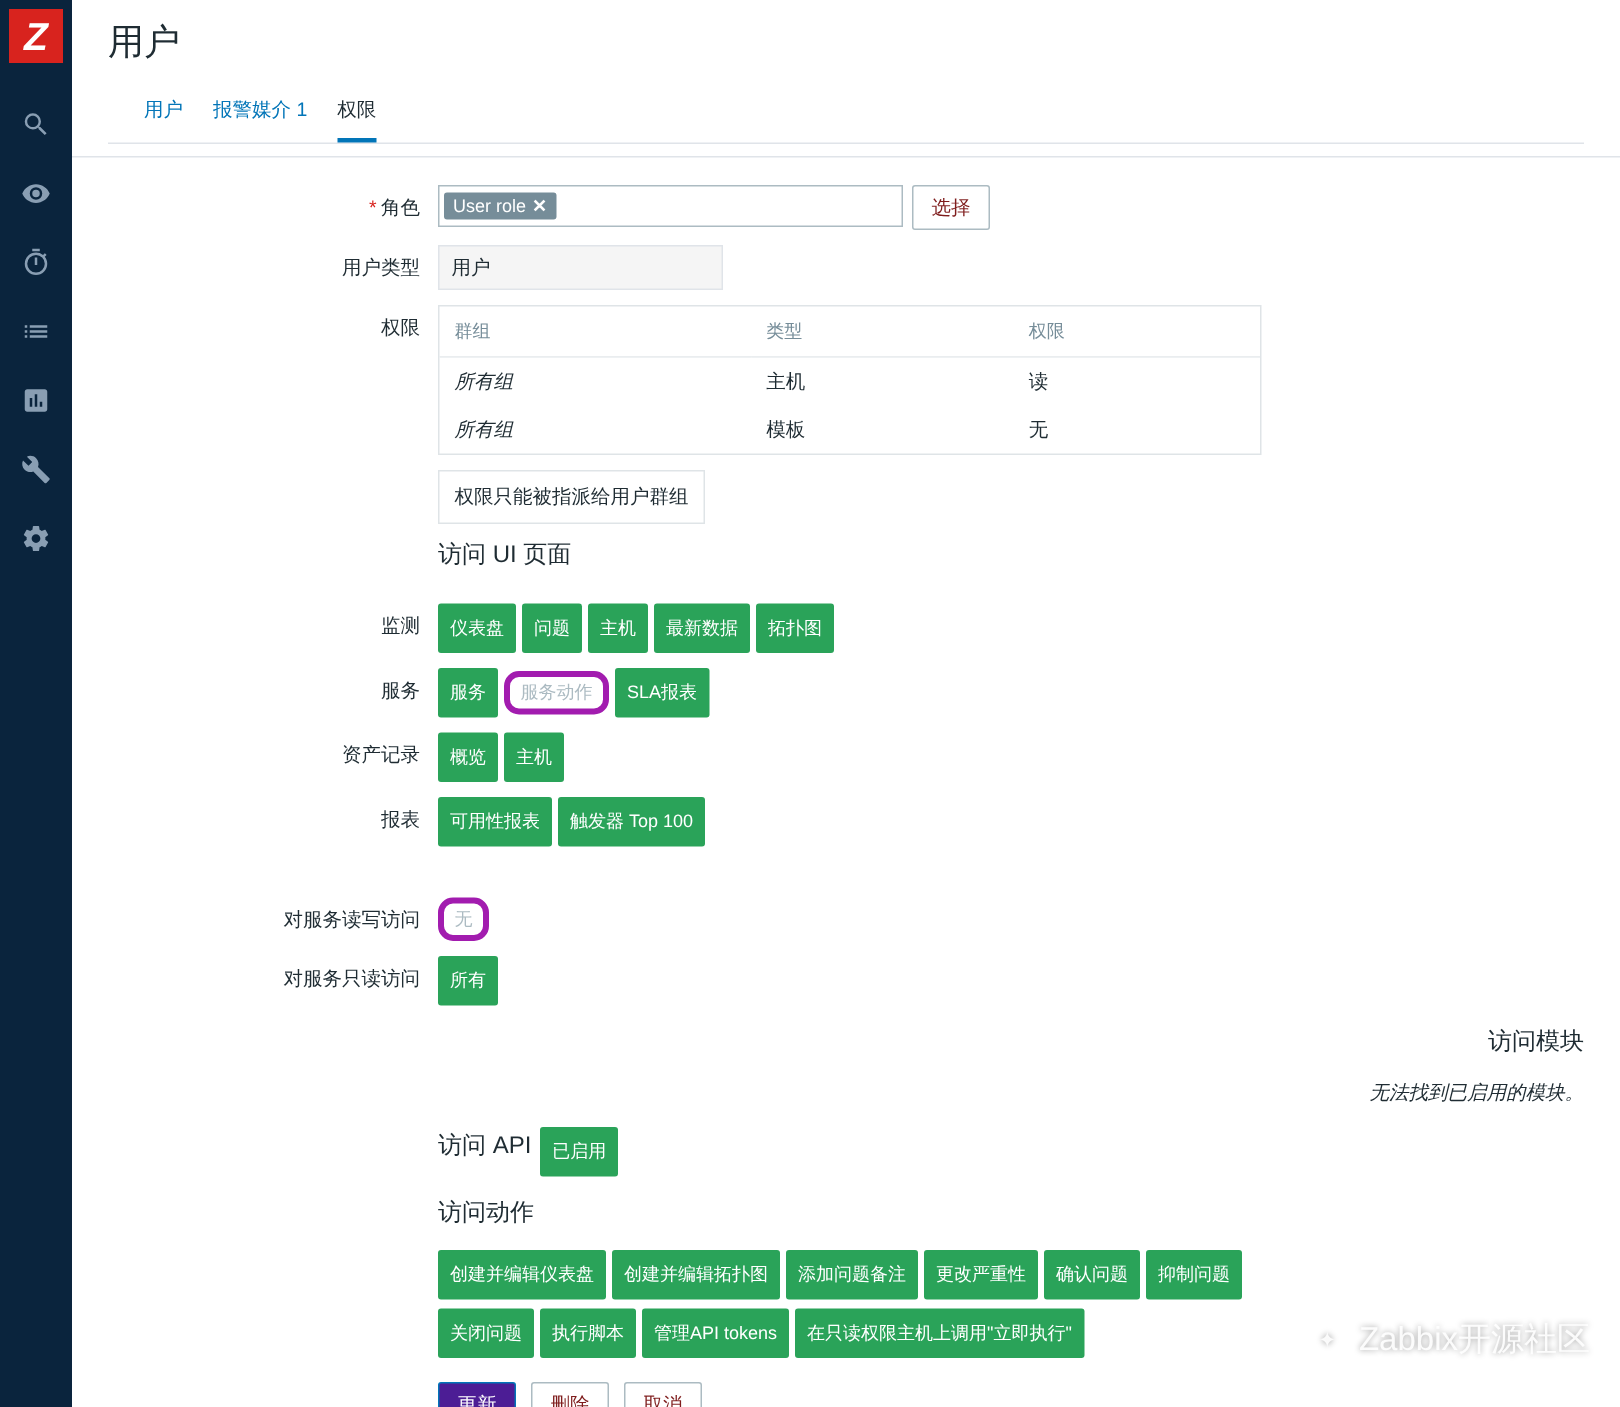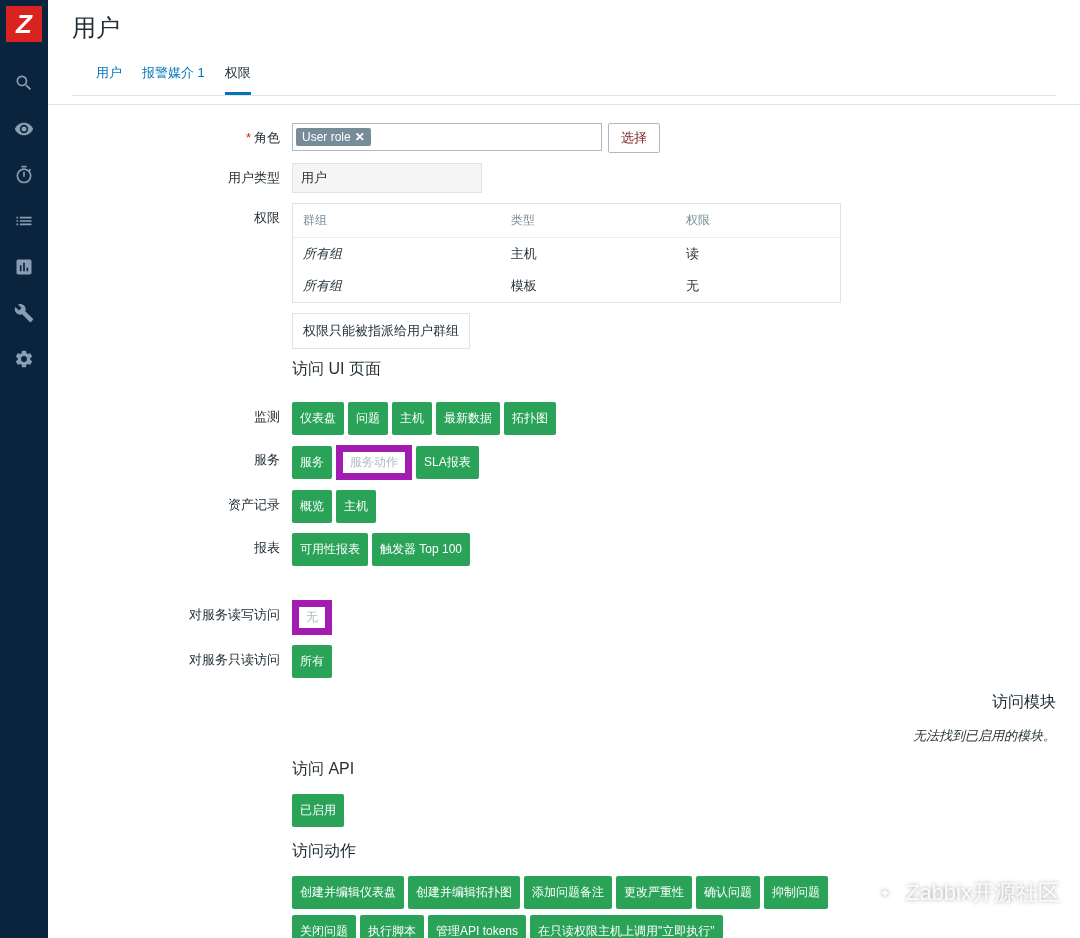--- a/index.html
+++ b/index.html
@@ -27,21 +27,21 @@
 .btn-primary { background: #4c1d95; color: #fff; border-color: #0275b8; }
 .readonly-box { border: 1px solid #e0e4e9; background: #f5f5f5; min-height: 28px; width: 190px; padding: 5px 8px; color: #1f2c33; }
 .perm-table { border: 1px solid #dfe4e7; width: 549px; }
 .perm-table table { width: 100%; border-collapse: collapse; }
 .perm-table th { text-align: left; padding: 8px 10px; font-weight: normal; color: #768d99; font-size: 12px; border-bottom: 1px solid #eaedef; }
 .perm-table td { padding: 7px 10px; font-size: 13px; }
 .perm-table td.italic { font-style: italic; }
 .info-box { border: 1px solid #dfe4e7; padding: 8px 10px; font-size: 13px; display: inline-block; }
 .section-title { font-size: 16px; color: #1f2c33; margin-bottom: 8px; }
 .tag-green { background: #2aa359; color: #fff; padding: 8px 8px; border-radius: 2px; font-size: 12px; display: inline-block; }
-.tag-grey { background: #fff; border: 7px solid #a21caf; color: #acbbc2; padding: 2px 7px; border-radius: 0; font-size: 12px; display: inline-block; }
+.tag-grey { background: #fff; border: 4px solid #a21caf; color: #acbbc2; padding: 2px 7px; border-radius: 10px; font-size: 12px; display: inline-block; }
 .tag-row { display: flex; gap: 4px; flex-wrap: wrap; align-items: center; }
 .italic-note { font-style: italic; color: #1f2c33; }
 .section-block { margin-bottom: 14px; }
 .action-buttons { display: flex; gap: 10px; margin-top: 10px; }
 .watermark { position: fixed; right: 20px; bottom: 30px; color: rgba(255,255,255,0.9); font-size: 22px; display: flex; align-items: center; gap: 6px; text-shadow: 0 0 4px rgba(0,0,0,0.4); pointer-events: none; }
 .watermark .wc { width: 30px; height: 30px; border: 2px solid rgba(255,255,255,0.8); border-radius: 50%; display: flex; align-items: center; justify-content: center; font-size: 14px; }
 </style>
 </head>
 <body>
 
@@ -217,21 +217,21 @@
       <div class="form-row section-block" style="margin-top:14px">
         <div class="form-label"></div>
         <div class="form-field" style="flex-direction:column;align-items:flex-end;gap:6px">
           <div class="section-title">访问模块</div>
           <div class="italic-note">无法找到已启用的模块。</div>
         </div>
       </div>
 
       <div class="form-row section-block" style="margin-top:14px">
         <div class="form-label"></div>
-        <div class="form-field" style="flex-direction:column;align-items:flex-start;gap:6px">
+        <div class="form-field" style="flex-direction:row;align-items:center;gap:6px">
           <div class="section-title">访问 API</div>
           <span class="tag-green">已启用</span>
         </div>
       </div>
 
       <div class="form-row section-block" style="margin-top:14px">
         <div class="form-label"></div>
         <div class="form-field" style="flex-direction:column;align-items:flex-start;gap:6px">
           <div class="section-title">访问动作</div>
           <div class="tag-row">

